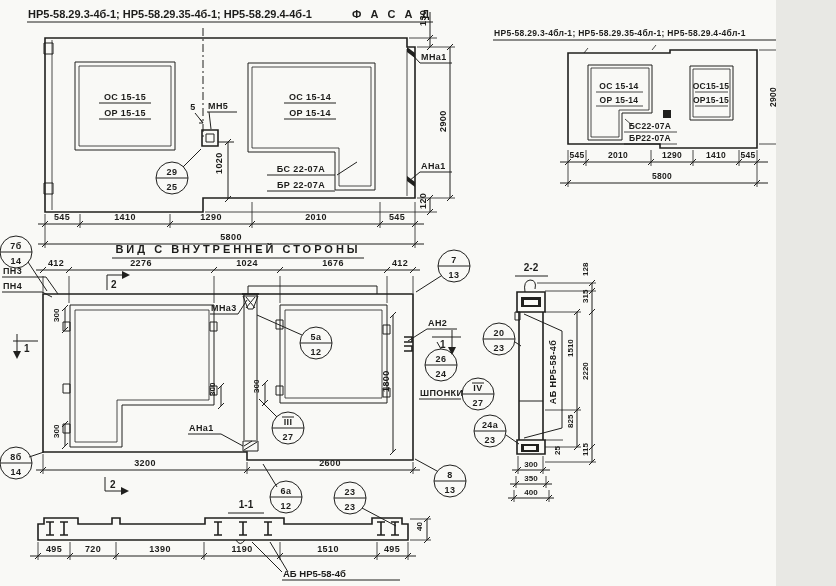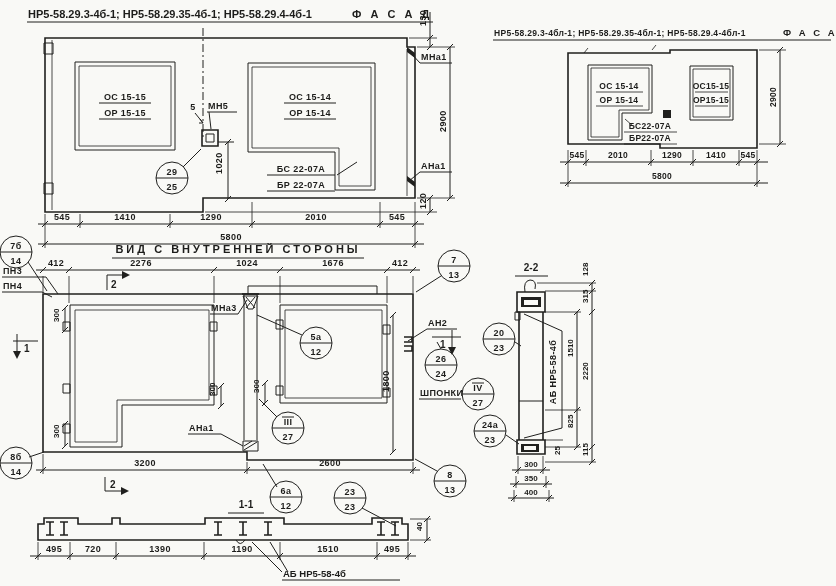--- a/index.html
+++ b/index.html
@@ -1,16 +1,16 @@
 <!DOCTYPE html>
 <html><head>
 <meta charset="utf-8">
 <style>
   html,body{margin:0;padding:0;background:#e8e8e4;}
-  .sheet{position:relative;width:836px;height:586px;background:#f9f9f6;overflow:hidden;
+  .sheet{position:relative;width:776px;height:586px;background:#f9f9f6;overflow:hidden;
          font-family:"Liberation Sans",sans-serif;}
   svg{display:block}
   svg *{vector-effect:non-scaling-stroke;}
   .ln{stroke:#20201e;stroke-width:1;fill:none;}
   .ln2{stroke:#20201e;stroke-width:1.6;fill:none;}
   .thin{stroke:#20201e;stroke-width:.8;fill:none;}
   .fillink{fill:#20201e;stroke:none;}
   .fillbg{fill:#f9f9f6;stroke:none;}
   .cl{stroke:#20201e;stroke-width:1;fill:none;stroke-dasharray:8 3 2 3;}
   text{fill:#1d1d1b;font-family:"Liberation Sans",sans-serif;font-weight:700;}

